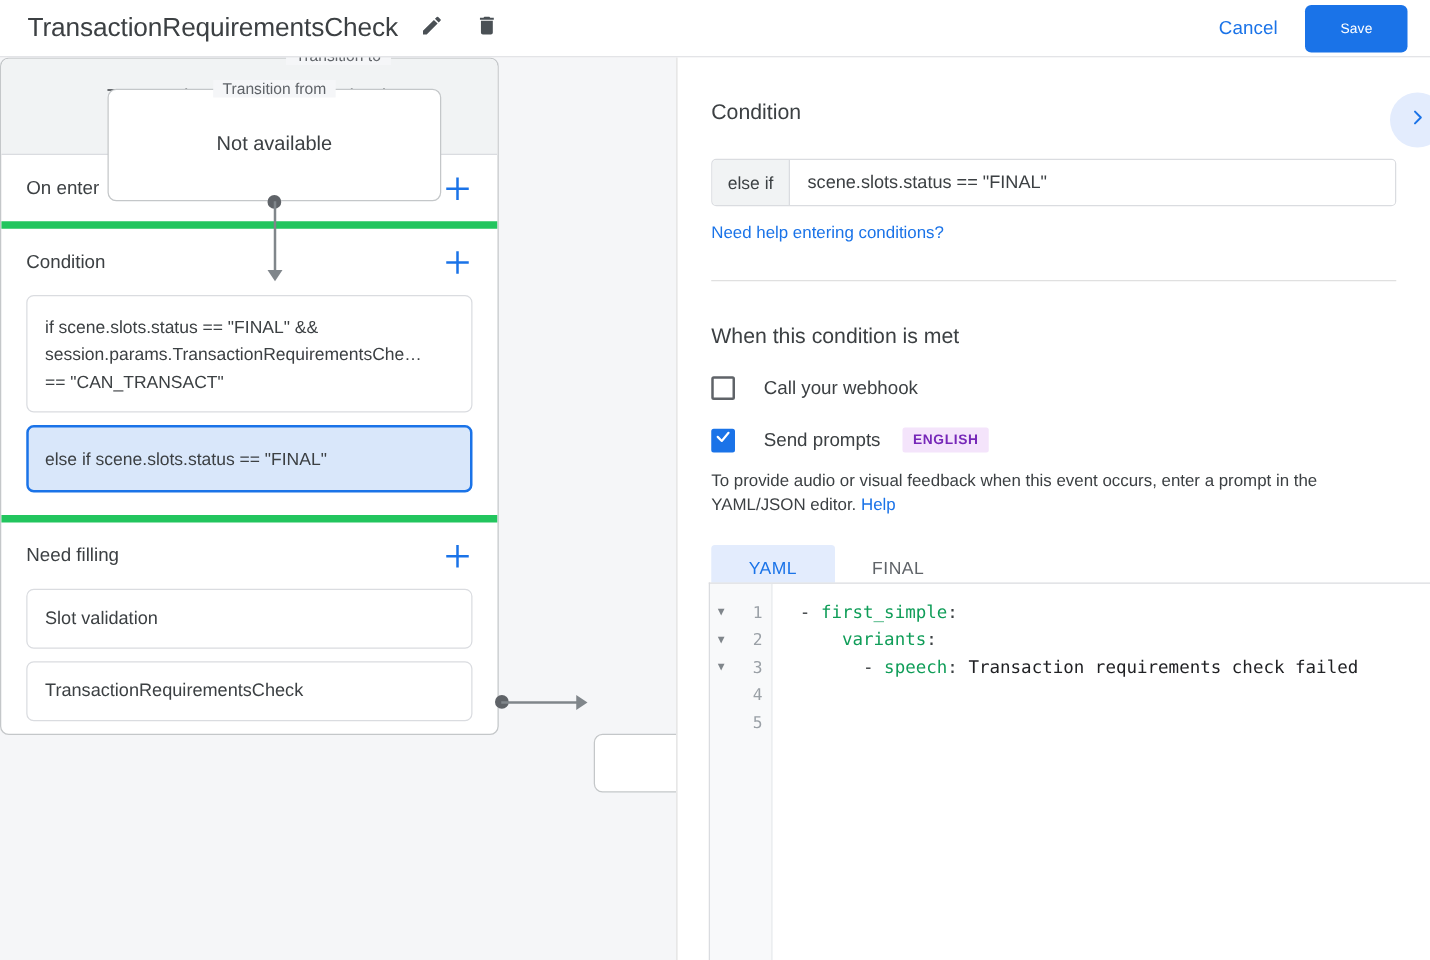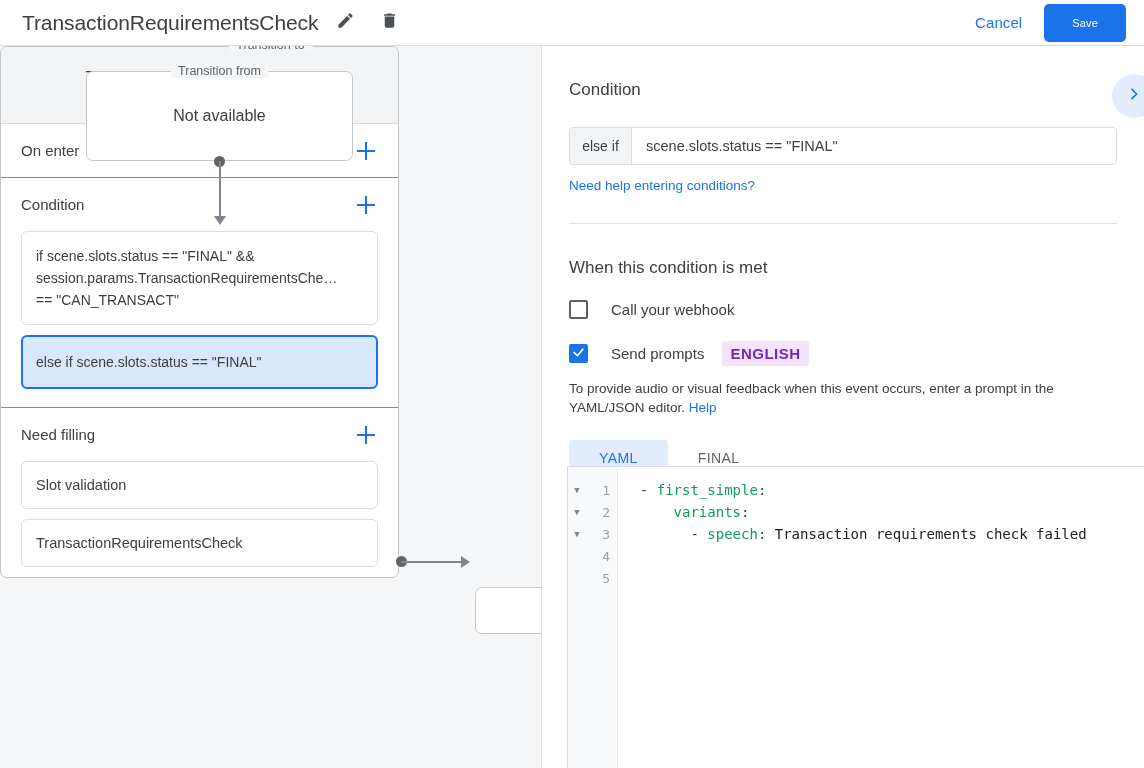--- a/index.html
+++ b/index.html
@@ -102,21 +102,21 @@
     background: #f5f6f8; padding: 0 8px;
     font-size: 12.5px; color: #5f6368; white-space: nowrap;
   }
   .node-head {
     background: #f1f3f4; padding: 22px 10px 16px;
     text-align: center; border-bottom: 1px solid #dadce0;
   }
   .node-head .name { font-size: 16px; color: #3c4043; }
   .node-head .sub { font-size: 12.5px; color: #5f6368; margin-top: 6px; }
 
-  .section { border-bottom: 1px solid #22c55e; padding: 0 20px 0 20px; }
+  .section { border-bottom: 6px solid #22c55e; padding: 0 20px 0 20px; }
   .section:last-child { border-bottom: none; }
   .section-row {
     display: flex; align-items: center; justify-content: space-between;
     height: 53px;
   }
   .section-title { font-size: 15px; color: #3c4043; }
   .plus-btn {
     width: 24px; height: 24px; position: relative; cursor: pointer;
   }
   .plus-btn::before, .plus-btn::after {
@@ -201,21 +201,21 @@
   .cb.checked {
     background: #1a73e8; border-color: #1a73e8;
     display: flex; align-items: center; justify-content: center;
   }
   .cb.checked svg { stroke: #ffffff; }
   .cb-label {
     margin-left: 23px; font-size: 15px; color: #3c4043; font-weight: 500;
   }
   .lang-badge {
     margin-left: 18px; background: #f4e4fb; color: #7627b8;
-    font-size: 15px; font-weight: 700; letter-spacing: 0.5px;
+    font-size: 11px; font-weight: 700; letter-spacing: 0.5px;
     padding: 4px 8px; border-radius: 2px;
   }
   .desc {
     margin-top: 13px; font-size: 13.5px; color: #3c4043;
     line-height: 19px; max-width: 556px;
   }
   .desc a { color: #1a73e8; text-decoration: none; cursor: pointer; }
 
   .tabs { display: flex; margin-top: 23px; }
   .tab {

